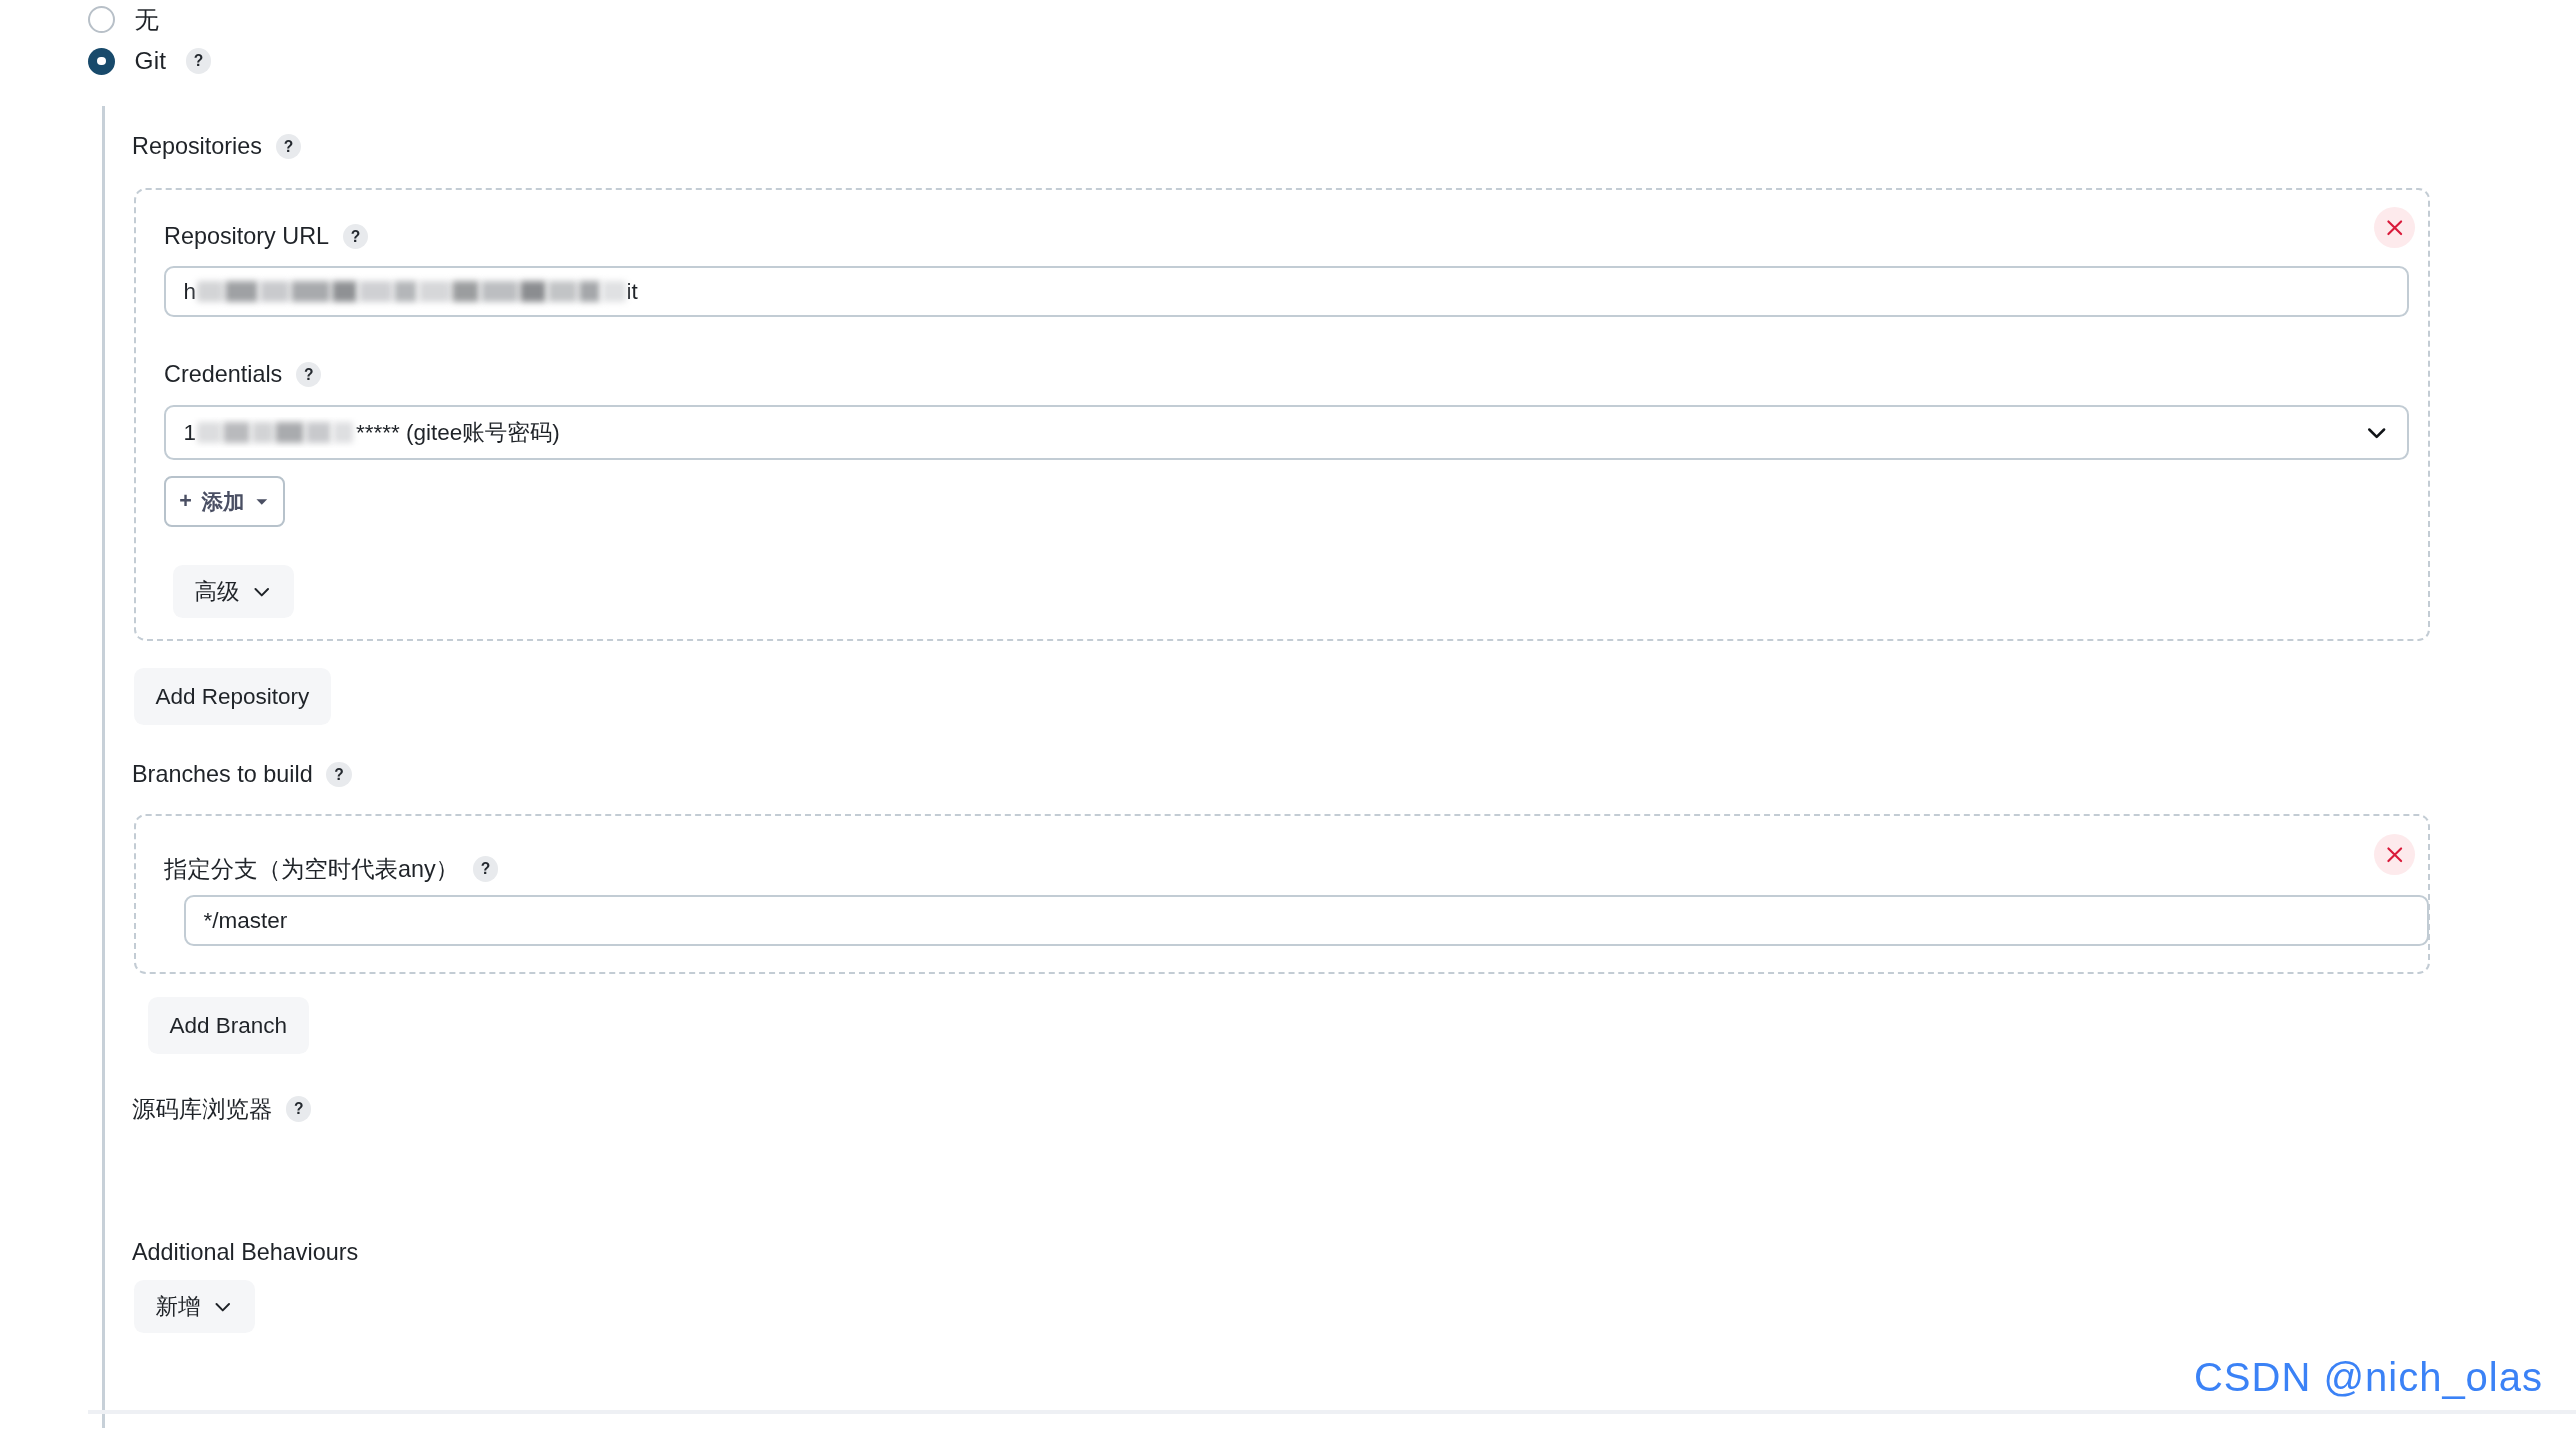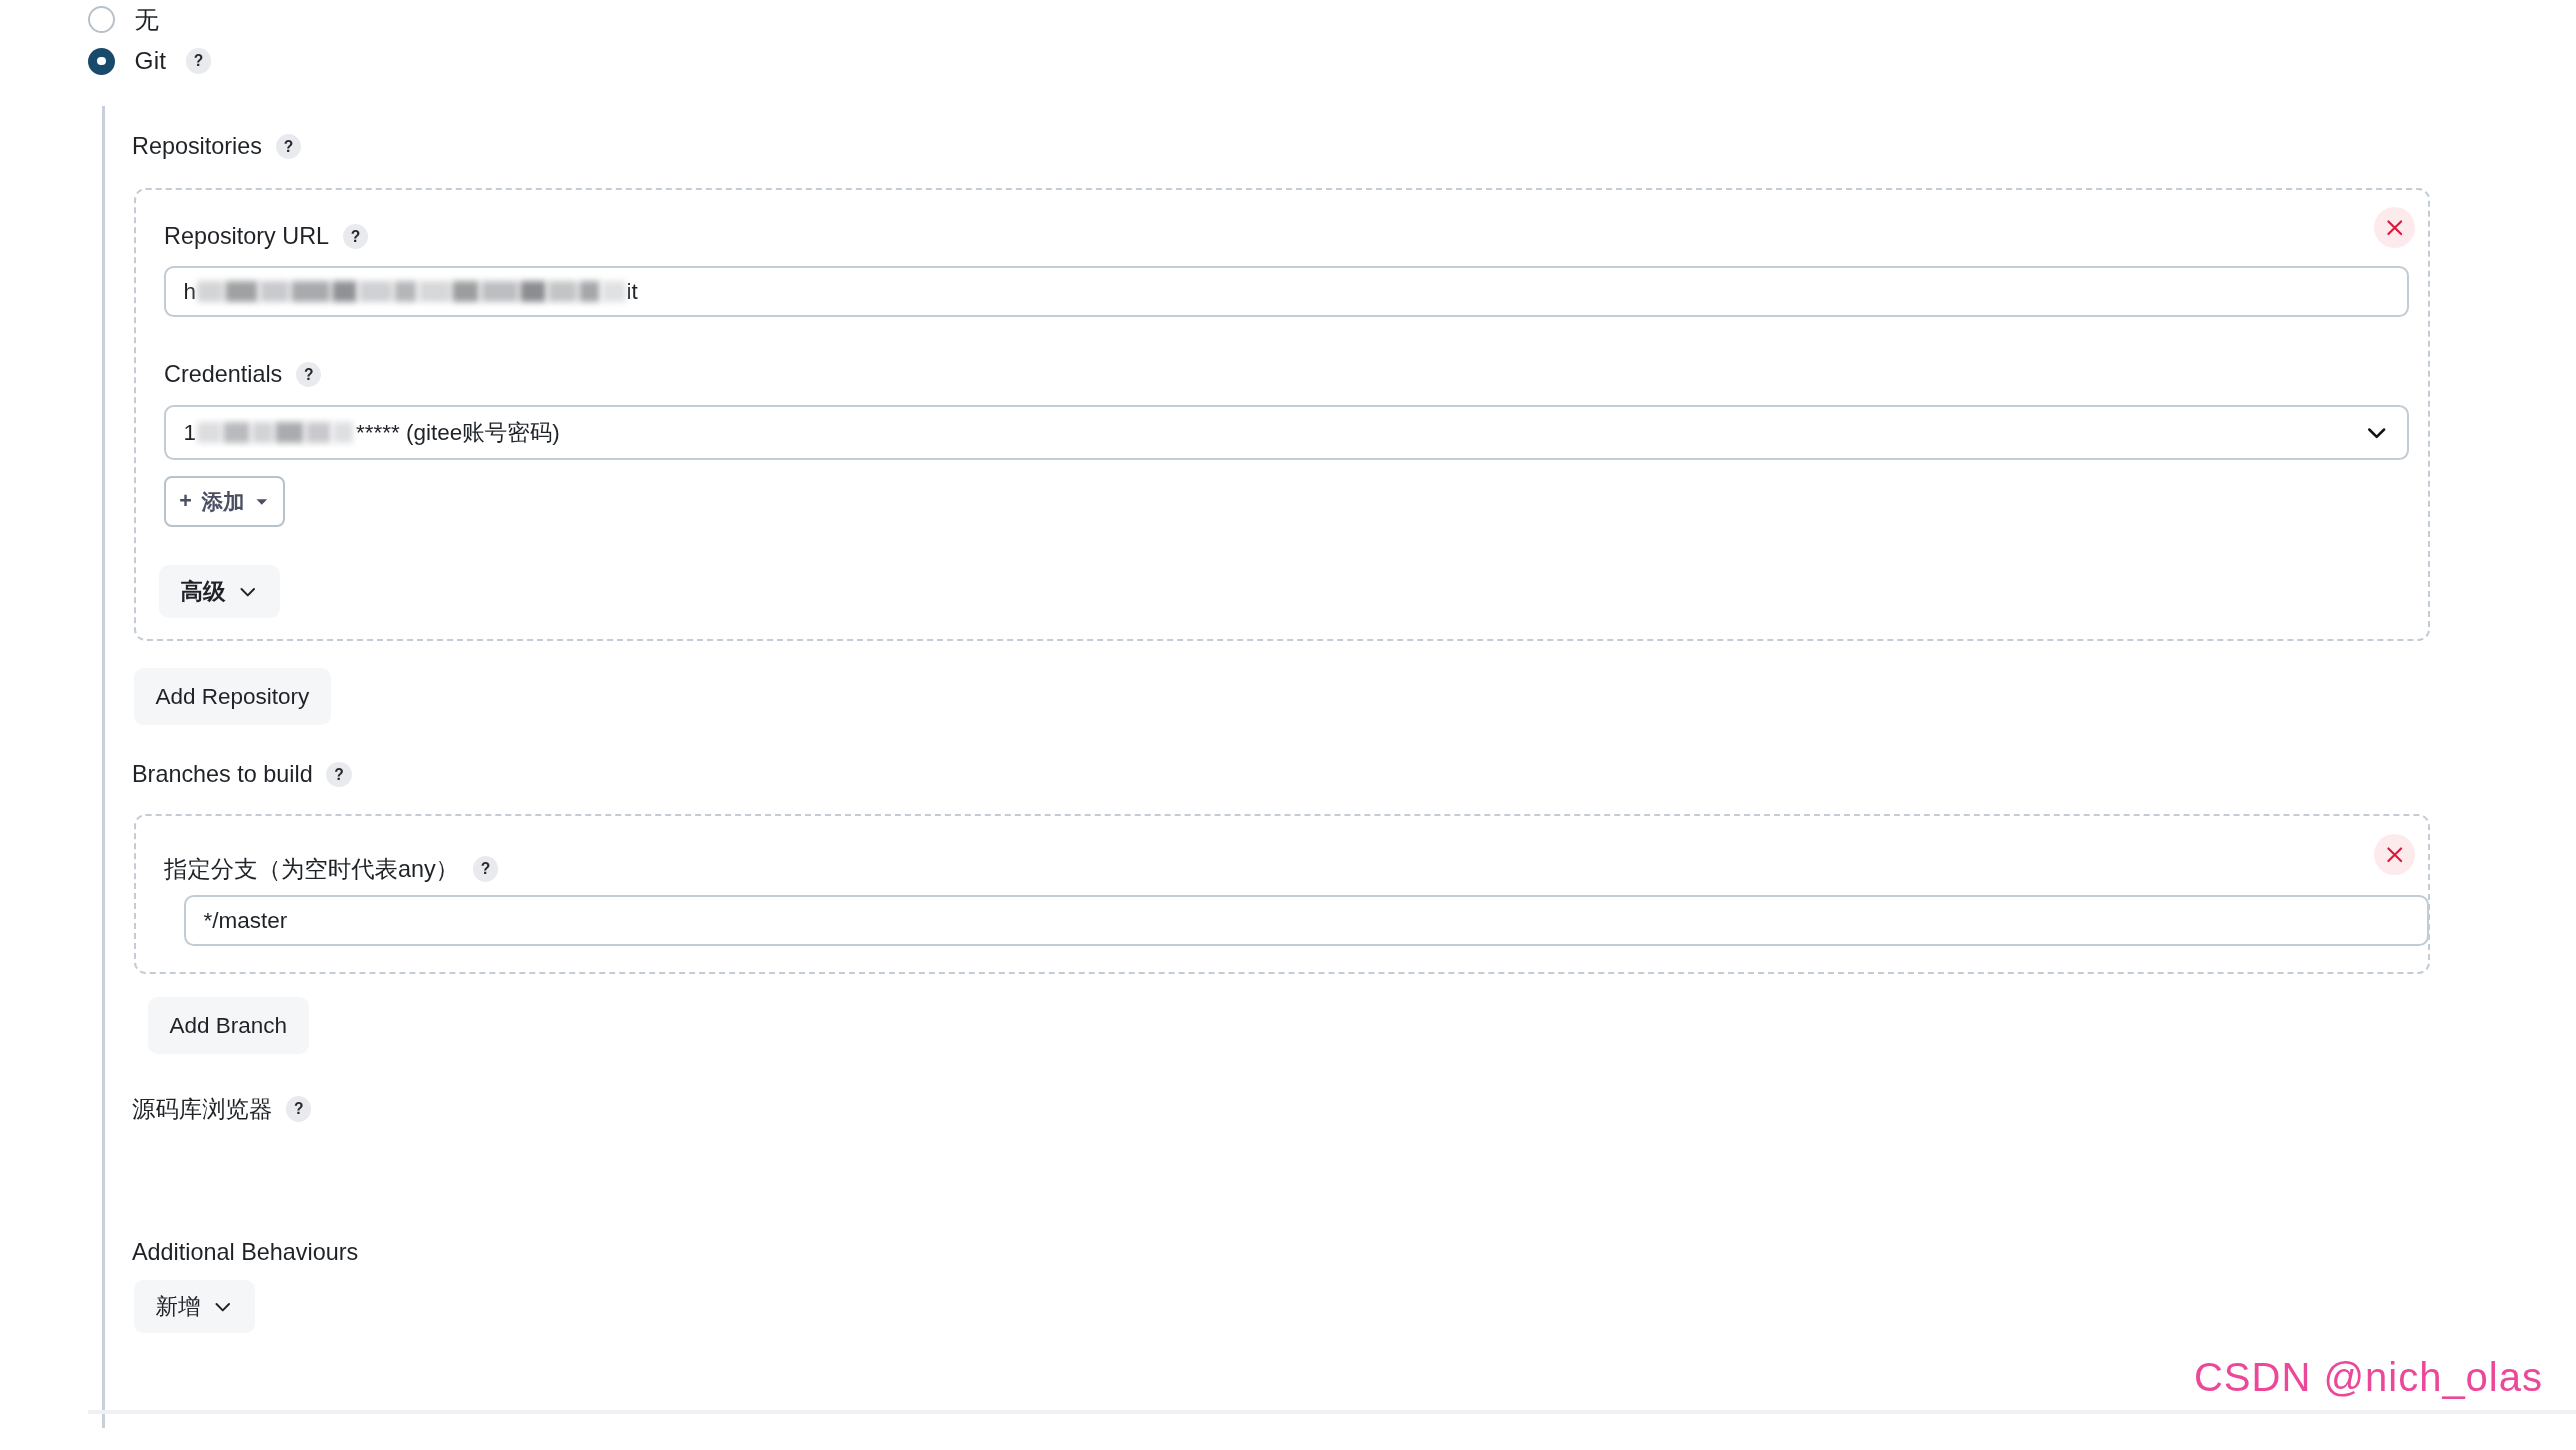--- a/index.html
+++ b/index.html
@@ -222,21 +222,21 @@
     top: 1410px;
     width: 2488px;
     height: 3.9px;
     background: #eef0f4;
   }
   .watermark {
     position: absolute;
     right: 33px;
     top: 1355px;
     font-size: 40px;
-    color: #ec4899;
+    color: #3b82f6;
     letter-spacing: 1px;
     white-space: nowrap;
     user-select: none;
     font-family: "Liberation Sans", "DejaVu Sans", sans-serif;
   }
 </style>
 </head>
 <body>
 
 <div class="page">
@@ -313,21 +313,21 @@
   </div>
 
   <button class="btn-outline" style="left:164px; top:476px; width:121px; height:51px;">
     <span>+</span>
     <span>添加</span>
     <svg width="15.6" height="15.6" viewBox="0 0 16 16">
       <path d="M2.5 5.5 L8 11 L13.5 5.5 Z" fill="#4a4f63"></path>
     </svg>
   </button>
 
-  <button class="btn-plain" style="left:159px; top:565px; height:53px;font-weight:bold;">
+  <button class="btn-plain" style="left:173px; top:565px; height:53px;">
     <span>高级</span>
     <svg width="21.5" height="21.5" viewBox="0 0 24 24">
       <path d="M5 9 L12 16 L19 9" stroke="#1f2328" stroke-width="2.2" fill="none" stroke-linecap="round" stroke-linejoin="round"></path>
     </svg>
   </button>
 
   <button class="btn-plain" style="left:134px; top:668px; height:57px;">
     <span>Add Repository</span>
   </button>
 

